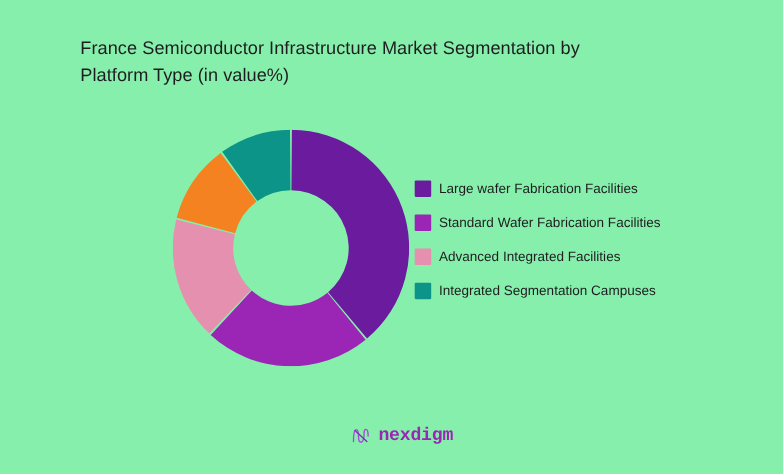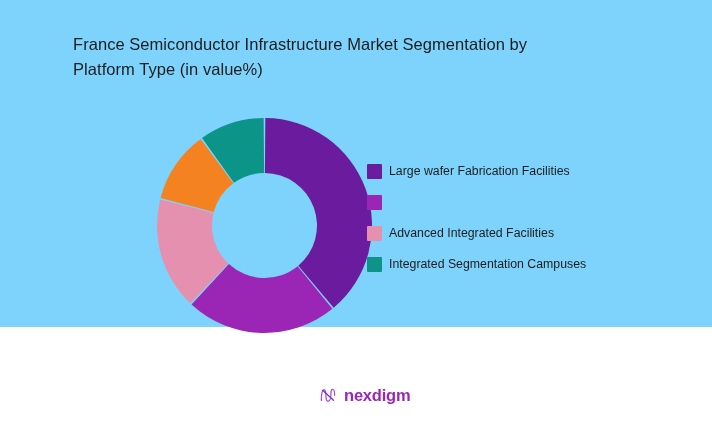--- a/index.html
+++ b/index.html
@@ -12,22 +12,22 @@
     height: 431px;
     background: #ffffff;
     font-family: "Liberation Sans", sans-serif;
     overflow: hidden;
     position: relative;
   }
   #page {
     position: absolute;
     inset: 0;
     width: 712px;
-    height: 327px;
-    background: #7dd3fc;
+    height: 431px;
+    background: #86efac;
   }
   
   .chart-title {
     position: absolute;
     left: 73px;
     top: 32px;
     width: 560px;
     font-size: 16.5px;
     line-height: 25px;
     color: #1d1d1f;
@@ -44,21 +44,21 @@
     height: 215px;
   }
   .donut-svg {
     display: block;
     width: 215px;
     height: 215px;
   }
   
   .legend {
     position: absolute;
-    left: 367px;
+    left: 377px;
     top: 156px;
     width: 300px;
     text-align: center;
   }
   .legend-item {
     display: flex;
     align-items: center;
     height: 31px;
   }
   .legend-swatch {
@@ -74,21 +74,23 @@
     line-height: 15px;
     white-space: nowrap;
     letter-spacing: 0.01px;
   }
   
   .footer-logo {
     position: absolute;
     left: 318px;
     top: 385px;
     display: flex;
+    align-items: center;
     height: 22px;
+    font-family: Liberation Mono, monospace;
   }
   .logo-mark {
     width: 20px;
     height: 20px;
     margin-right: 6px;
     flex: 0 0 20px;
   }
   .logo-word {
     font-size: 16.5px;
     font-weight: 700;
@@ -127,20 +129,21 @@
     </svg>
   </div>
 
   <div class="legend" id="legend">
       <div class="legend-item">
         <span class="legend-swatch" style="background: rgb(107, 28, 158);"></span>
         <span class="legend-label">Large wafer Fabrication Facilities</span>
       </div>
       <div class="legend-item">
         <span class="legend-swatch" style="background: rgb(155, 38, 182);"></span>
+        <span class="legend-label">Standard Wafer Fabrication Facilities</span>
       </div>
       <div class="legend-item">
         <span class="legend-swatch" style="background: rgb(229, 144, 174);"></span>
         <span class="legend-label">Advanced Integrated Facilities</span>
       </div>
       <div class="legend-item">
         <span class="legend-swatch" style="background: rgb(13, 148, 136);"></span>
         <span class="legend-label">Integrated Segmentation Campuses</span>
       </div>
     </div>

